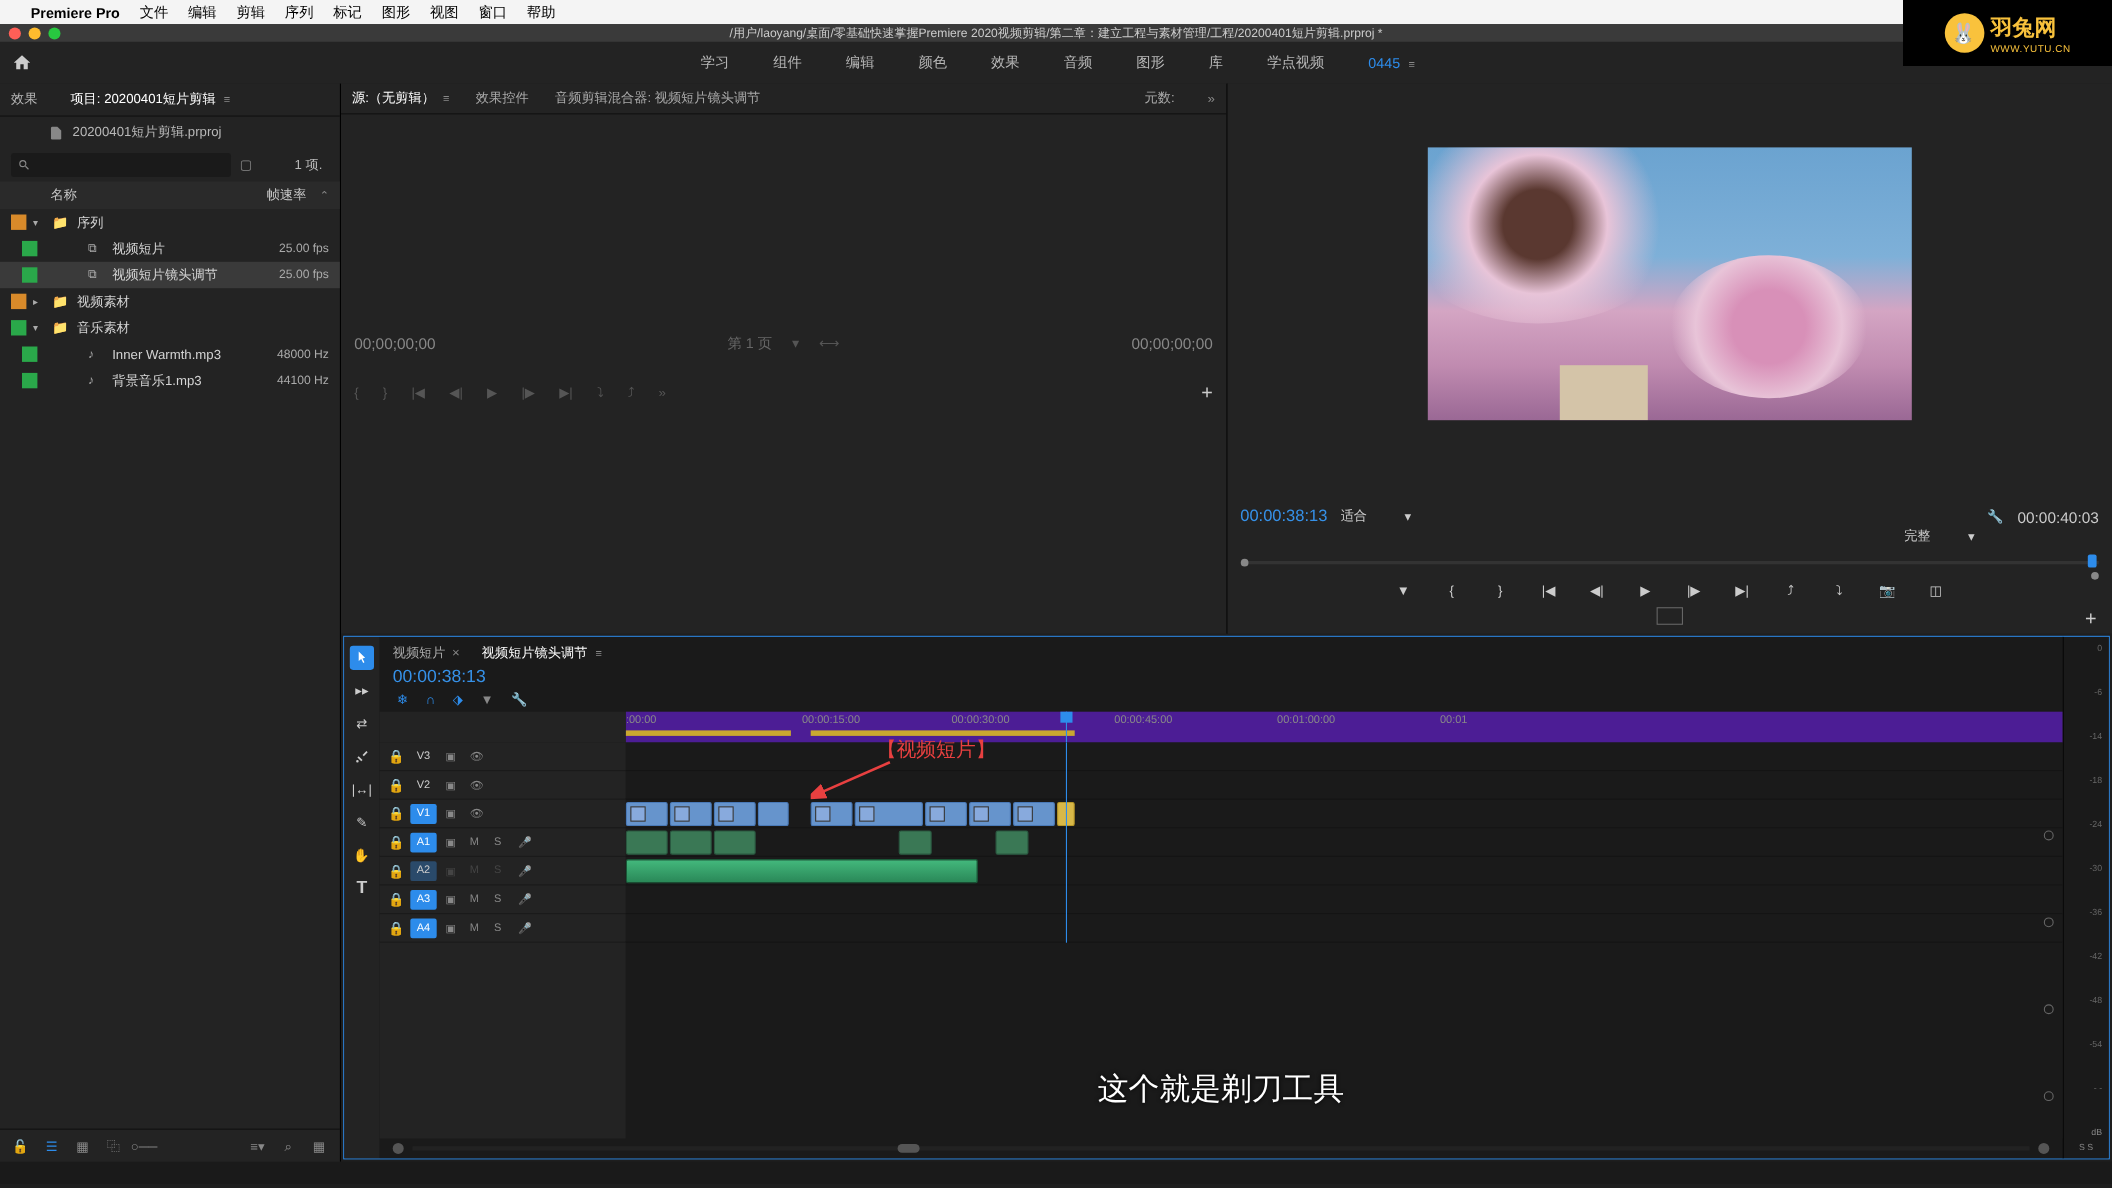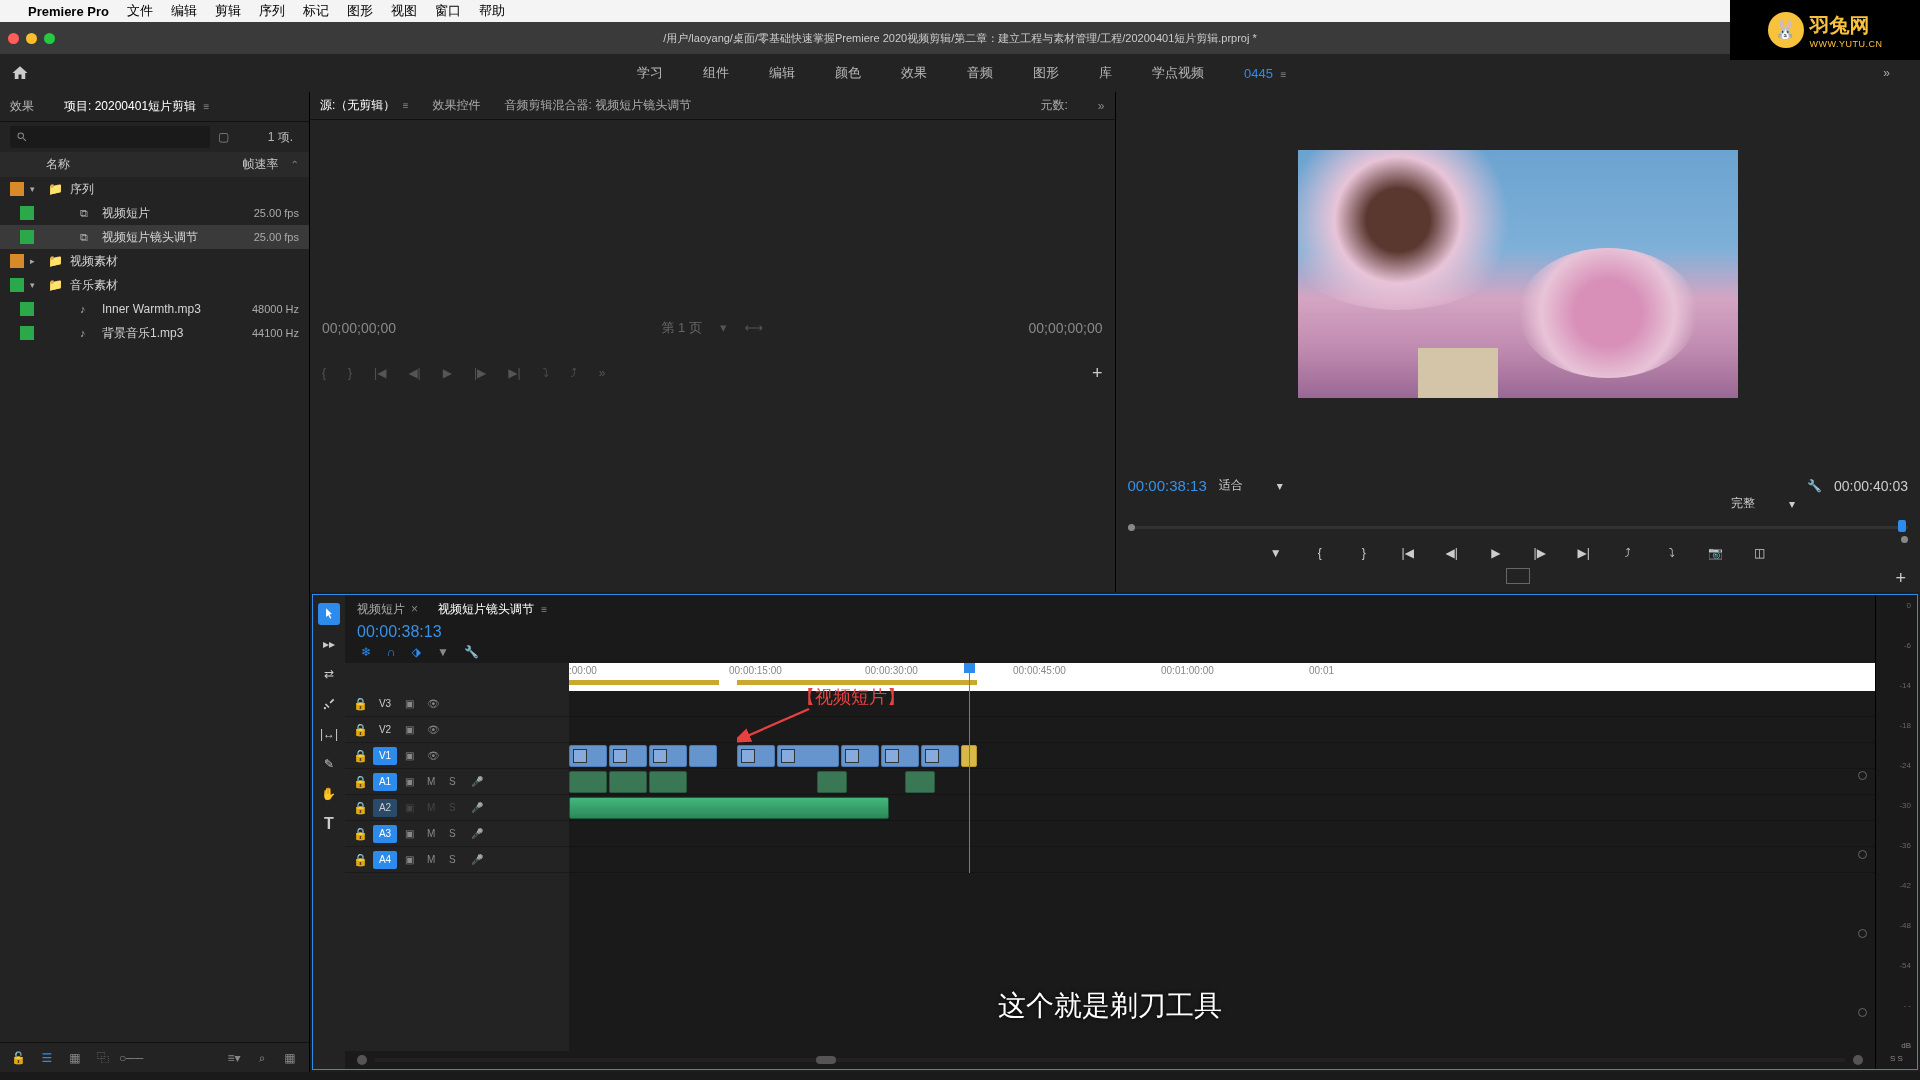--- a/index.html
+++ b/index.html
@@ -4,21 +4,21 @@
 <style>
 * { margin: 0; padding: 0; box-sizing: border-box; font-family: -apple-system, "Helvetica Neue", Arial, sans-serif; }
 body { background: #1e1e1e; color: #c8c8c8; font-size: 12px; width: 1920px; height: 1080px; overflow: hidden; position: relative; }
 
 
 .mac-menu { height: 22px; background: #f4f4f4; display: flex; align-items: center; padding: 0 10px; gap: 18px; color: #000; font-size: 13px; }
 .mac-menu .apple { font-size: 14px; }
 .mac-menu .appname { font-weight: 700; }
 
 
-.path-bar { height: 32px; background: #3a3a3a; display: flex; align-items: center; color: #ccc; font-size: 11px; position: relative; }
+.path-bar { height: 16px; background: #3a3a3a; display: flex; align-items: center; color: #ccc; font-size: 11px; position: relative; }
 .traffic { display: flex; gap: 7px; margin-left: 8px; }
 .traffic span { width: 11px; height: 11px; border-radius: 50%; display: block; }
 .tr-r { background: #ff5f57; } .tr-y { background: #febc2e; } .tr-g { background: #28c840; }
 .path-text { position: absolute; left: 50%; transform: translateX(-50%); }
 
 
 .workspace-bar { height: 38px; background: #232323; display: flex; align-items: center; }
 .ws-home { width: 40px; display: flex; justify-content: center; color: #ccc; font-size: 16px; }
 .ws-tabs { flex: 1; display: flex; justify-content: center; gap: 40px; align-items: center; }
 .ws-tab { color: #b8b8b8; cursor: pointer; font-size: 13px; }
@@ -118,21 +118,21 @@
 .tl-tabs .tab.active { color: #fff; }
 .tl-tabs .close { color: #888; margin-left: -14px; }
 
 .tl-header { display: flex; align-items: center; padding: 0 12px 4px; gap: 10px; }
 .tl-tc { color: #3691e8; font-size: 16px; font-weight: 500; }
 .tl-opts { display: flex; gap: 16px; margin-left: 4px; color: #2d8ceb; align-items: center; }
 .tl-opts .grey { color: #888; }
 
 .tl-ruler-row { display: flex; height: 28px; }
 .tl-track-head { width: 224px; background: #232323; }
-.tl-ruler { flex: 1; position: relative; background: #ffffff; }
+.tl-ruler { flex: 1; position: relative; background: #4c1d95; }
 .ruler-tick { position: absolute; top: 2px; font-size: 10px; color: #888; }
 .ruler-bar { position: absolute; bottom: 6px; height: 5px; }
 .rb-yellow { background: #c9a830; }
 .playhead { position: absolute; top: 0; bottom: 0; width: 1px; background: #2d8ceb; }
 .playhead-head { position: absolute; top: 0; left: -5px; width: 11px; height: 10px; background: #2d8ceb; }
 
 .tl-tracks { flex: 1; display: flex; position: relative; }
 .track-heads { width: 224px; background: #232323; display: flex; flex-direction: column; }
 .track-head { height: 26px; display: flex; align-items: center; gap: 8px; padding: 0 8px; border-bottom: 1px solid #1a1a1a; }
 .track-head .lock { color: #888; width: 12px; }
@@ -226,20 +226,26 @@
   <span class="ws-more">»</span>
 </div>
 
 <div class="main">
 
   <div class="left-col">
     <div class="left-tabs">
       <span class="tab">效果</span>
       <span class="tab active"><span>项目: 20200401短片剪辑</span> <span class="menu-icon">≡</span></span>
     </div>
+    <div class="proj-name">
+      <svg width="14" height="14" viewBox="0 0 24 24" fill="#888">
+          <path d="M14 2H6a2 2 0 00-2 2v16a2 2 0 002 2h12a2 2 0 002-2V8l-6-6z"></path>
+        </svg>
+      <span>20200401短片剪辑.prproj</span>
+    </div>
     <div class="search-row">
       <div class="search-box">
         <svg viewBox="0 0 24 24" fill="#888">
             <path d="M15.5 14h-.79l-.28-.27A6.471 6.471 0 0016 9.5 6.5 6.5 0 109.5 16c1.61 0 3.09-.59 4.23-1.57l.27.28v.79l5 4.99L20.49 19l-4.99-5zm-6 0C7.01 14 5 11.99 5 9.5S7.01 5 9.5 5 14 7.01 14 9.5 11.99 14 9.5 14z"></path>
           </svg>
       </div>
       <span style="color:#888">▢</span>
       <span class="item-count">1 项.</span>
     </div>
     <div class="bin-header">

